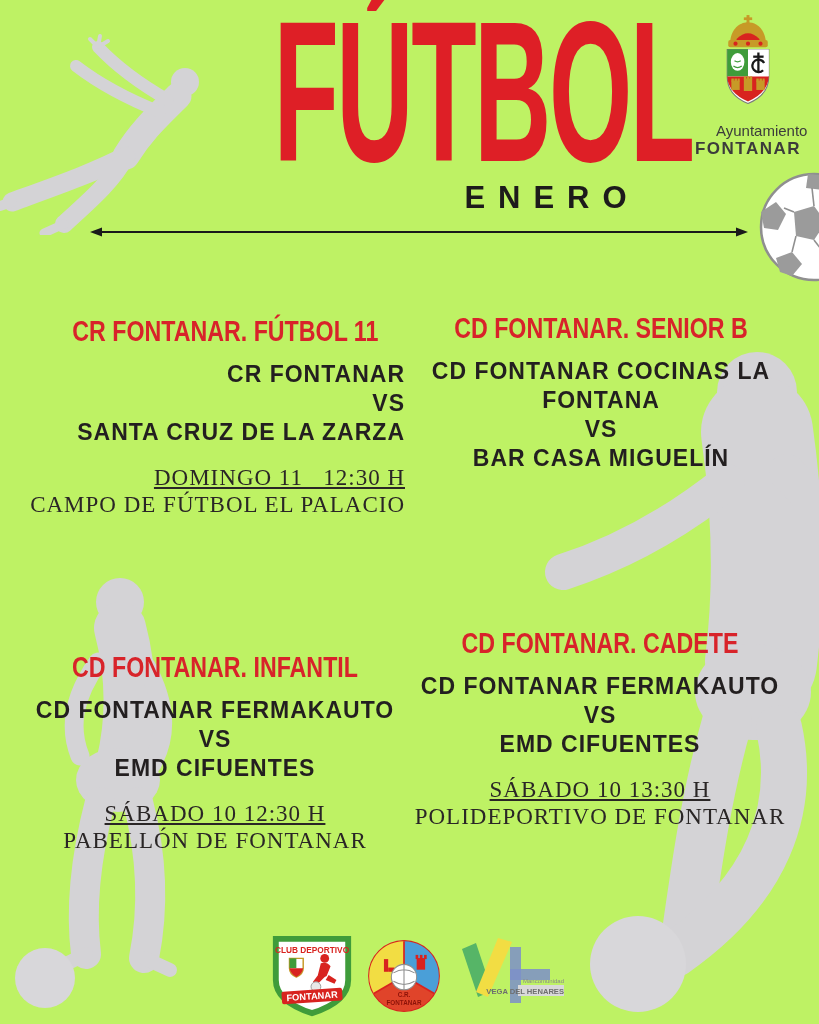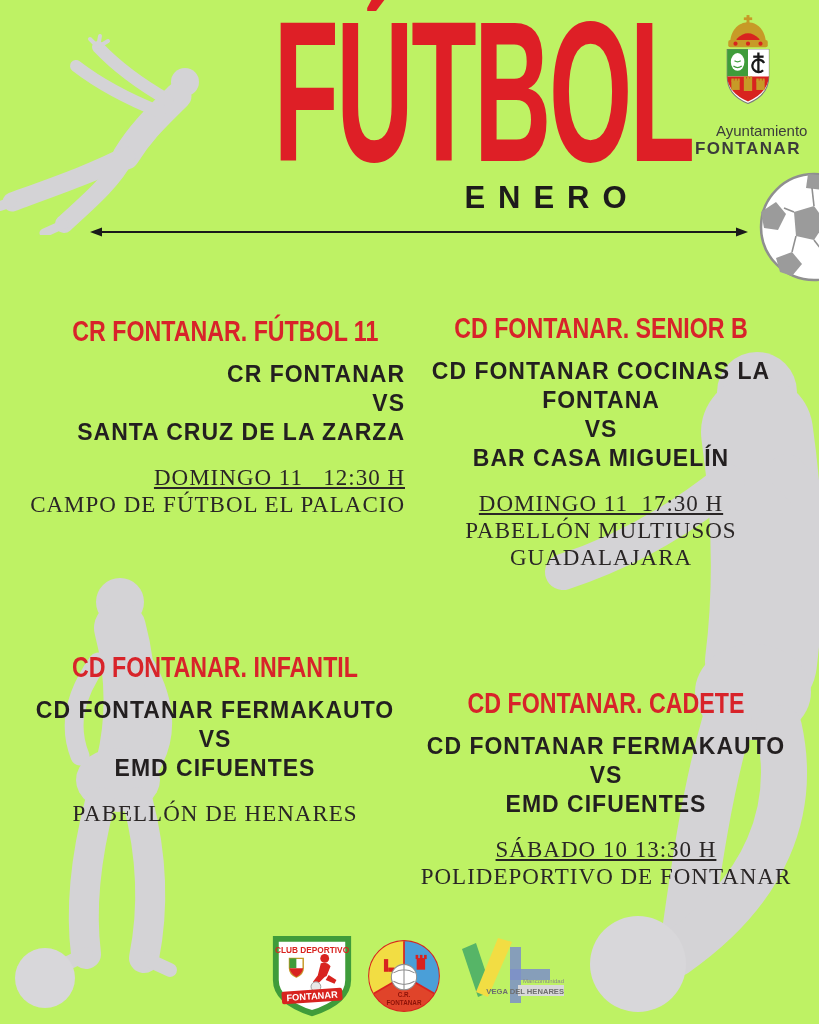--- a/index.html
+++ b/index.html
@@ -24,21 +24,21 @@
   .divider{left:90px;top:224px;}
   
   .crest-wrap{left:692px;top:14px;width:112px;text-align:center;}
   .org1{font-size:15px;font-weight:400;color:#3c3c3b;margin-top:2px;margin-left:24px;}
   .org2{font-size:17px;font-weight:700;color:#3c3c3b;letter-spacing:1.5px;}
   
   .match{text-align:center;}
   .m1{left:25px;top:316px;width:380px;text-align:right;}
   .m2{left:415px;top:313px;width:372px;}
   .m3{left:25px;top:652px;width:380px;}
-  .m4{left:412px;top:688px;width:376px;margin-left:6px;}
+  .m4{left:412px;top:628px;width:376px;}
   .cat{
     margin:0 0 13px 0;font-size:27px;font-weight:700;color:#d8232a;
     transform:scale(0.86,1.06);transform-origin:center;white-space:nowrap;
   }
   .teams{font-size:23px;font-weight:700;letter-spacing:1px;line-height:29px;color:#231f20;}
   .sched{margin-top:17px;font-family:"Liberation Serif",serif;font-size:23px;
          letter-spacing:1px;line-height:27px;color:#2a2626;}
   .dt{white-space:pre-wrap;text-decoration:underline;}
   
   svg text{font-family:"Liberation Sans",sans-serif;}
@@ -174,35 +174,32 @@
     </div>
   </div>
 
   <div class="abs match m2">
     <h2 class="cat">CD FONTANAR. SENIOR B</h2>
     <div class="teams">
       <div>CD FONTANAR COCINAS LA FONTANA</div>
       <div>VS</div>
       <div>BAR CASA MIGUELÍN</div>
     </div>
-    <div class="sched">
-      <div class="dt">DOMINGO 11  17:30 H</div>
-      <div>PABELLÓN MULTIUSOS GUADALAJARA</div>
-    </div>
   </div>
 
   <div class="abs match m3">
     <h2 class="cat">CD FONTANAR. INFANTIL</h2>
     <div class="teams">
       <div>CD FONTANAR FERMAKAUTO</div>
       <div>VS</div>
       <div>EMD CIFUENTES</div>
     </div>
     <div class="sched">
-      <div>PABELLÓN DE HENARES</div>
+      <div class="dt">SÁBADO 10 12:30 H</div>
+      <div>PABELLÓN DE FONTANAR</div>
     </div>
   </div>
 
   <div class="abs match m4">
     <h2 class="cat">CD FONTANAR. CADETE</h2>
     <div class="teams">
       <div>CD FONTANAR FERMAKAUTO</div>
       <div>VS</div>
       <div>EMD CIFUENTES</div>
     </div>

